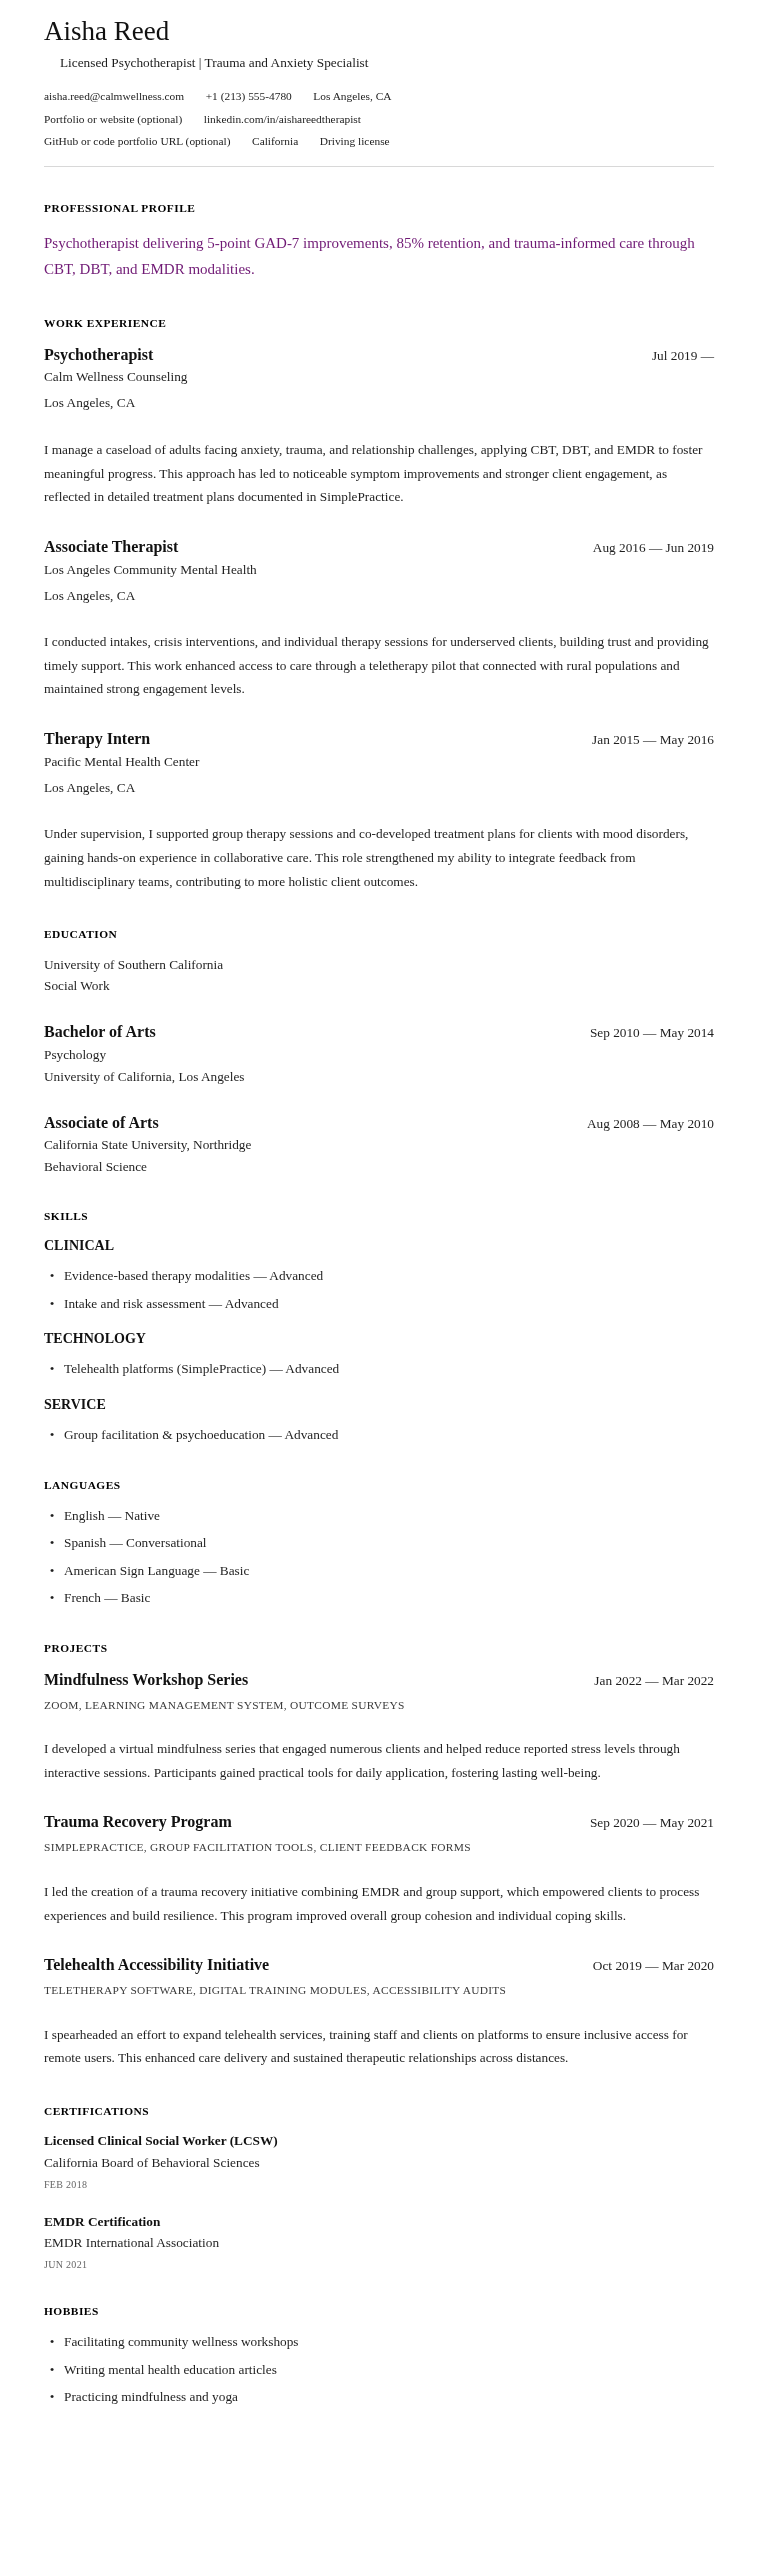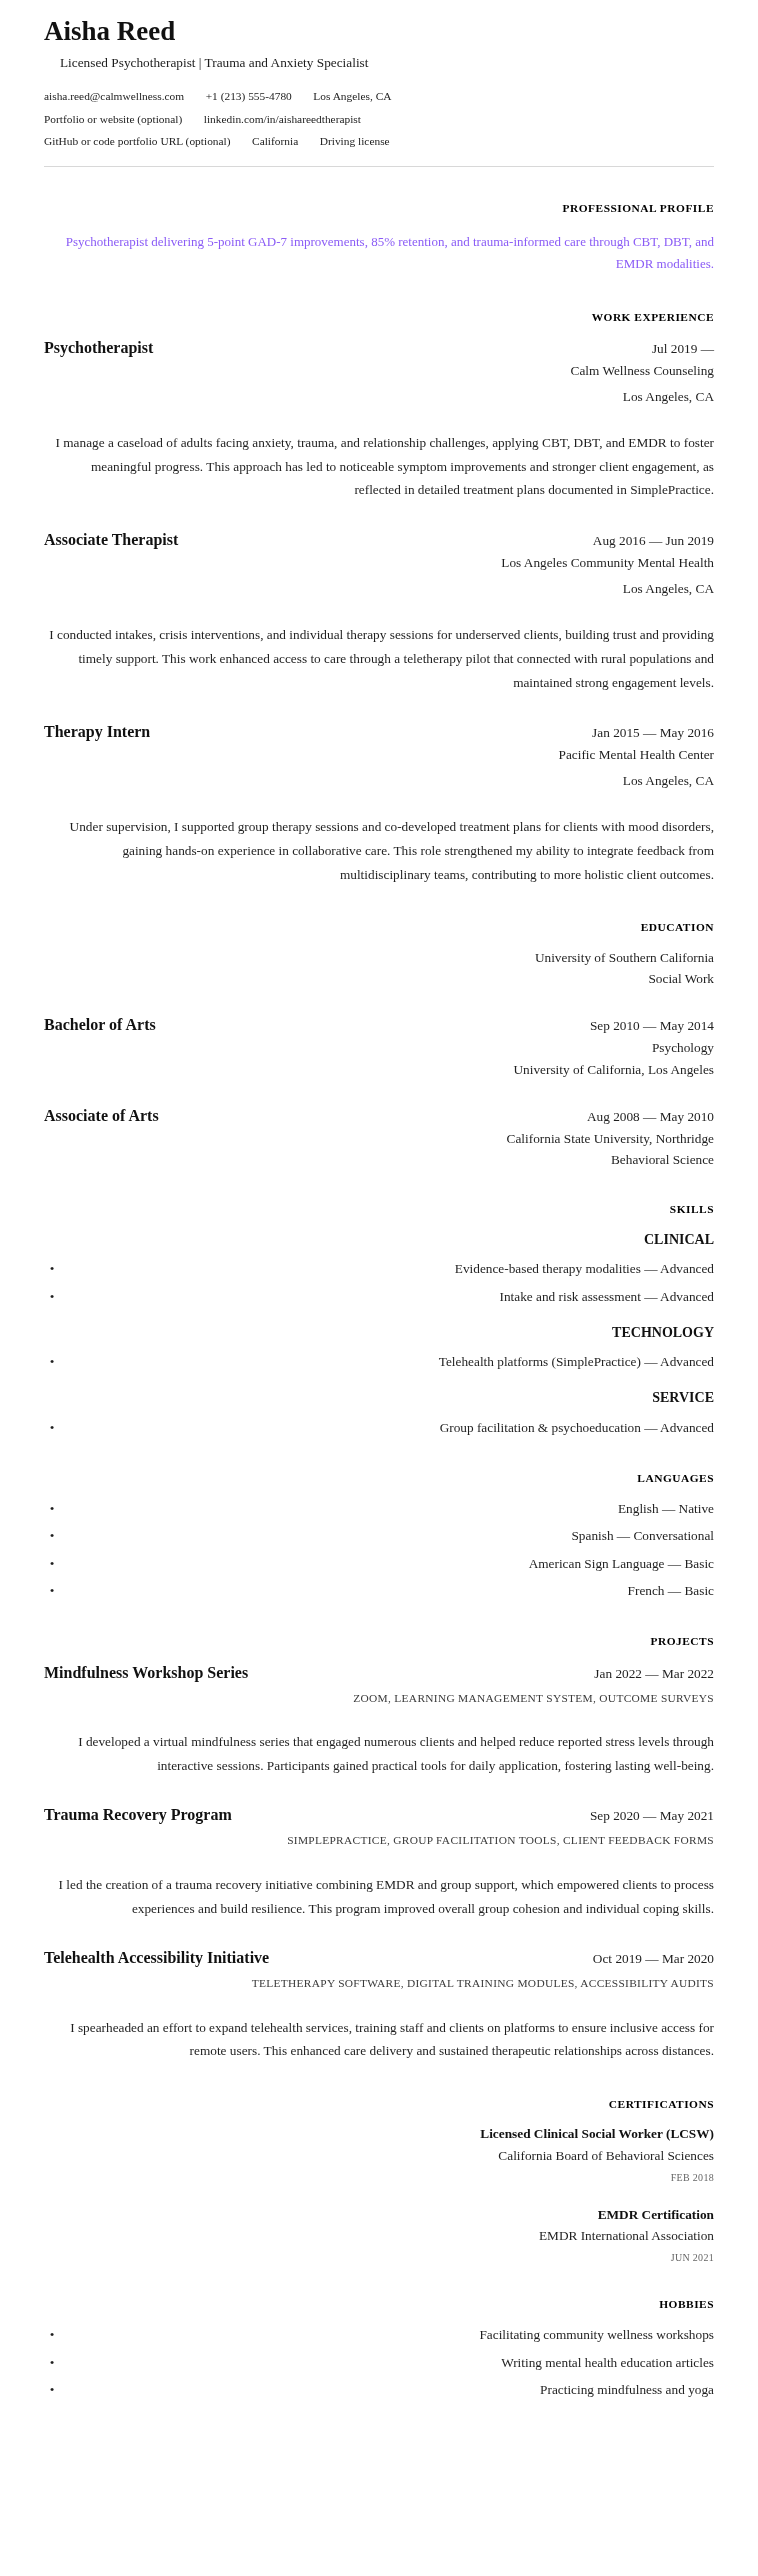--- a/index.html
+++ b/index.html
@@ -12,21 +12,21 @@
   .page {
     width: 758px;
     min-height: 2576px;
     margin: 0 auto;
     box-sizing: border-box;
     padding: 16.4px 44px 44px 44px;
   }
   
   .name {
     font-size: 27px;
-    font-weight: 700;
+    font-weight: 400;
     margin: 0 0 7.6px 0;
     line-height: 1.15;
     color: #111;
   }
   .subtitle {
     font-size: 13.3px;
     margin: 0 0 19px 16px;
     color: #1c1c1c;
   }
   .contact-row {
@@ -36,33 +36,33 @@
     display: flex;
     flex-wrap: wrap;
     gap: 21.5px;
   }
   .divider {
     border: none;
     border-top: 1.3px solid #d8d8d8;
     margin: 19px 0 0 0;
   }
   
-  .section { margin-top: 35px; text-align: right; }
+  .section { margin-top: 35px; }
   .section-heading {
     font-size: 11.4px;
     font-weight: 700;
     letter-spacing: 0.5px;
     color: #000;
     margin: 0 0 16.4px 0;
   }
   .body-text {
-    font-size: 13px;
+    font-size: 15px;
     line-height: 1.72;
     margin: 0;
-    color: #8b5cf6;
+    color: #701a75;
   }
   
   .entry { margin-bottom: 29px; }
   .entry:last-child { margin-bottom: 0; }
   .entry-head {
     display: flex;
     justify-content: space-between;
     align-items: baseline;
     gap: 12.6px;
   }

